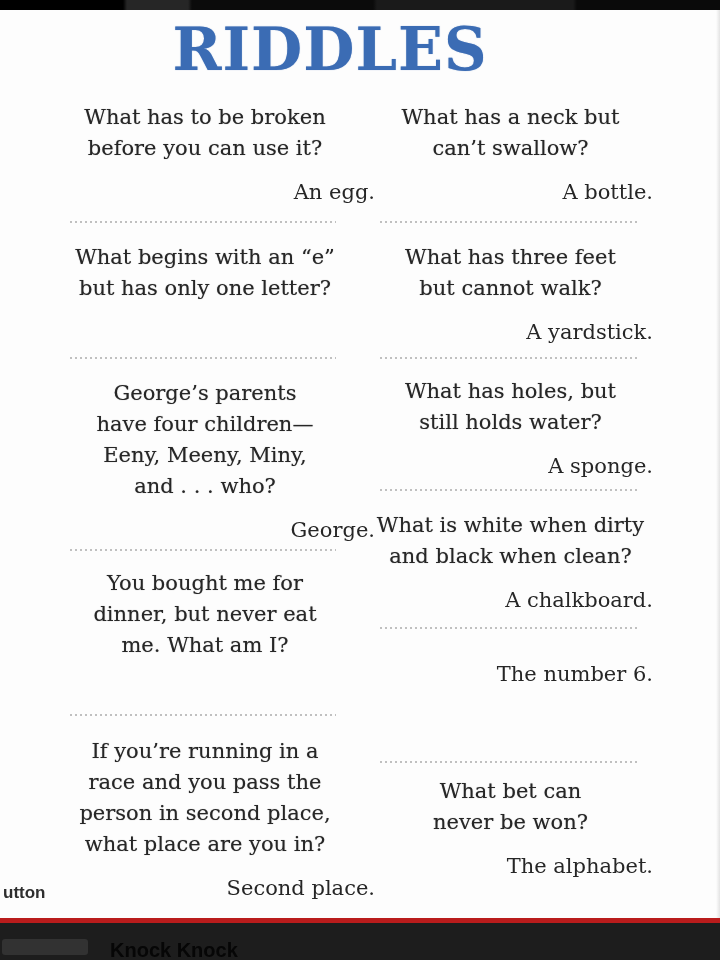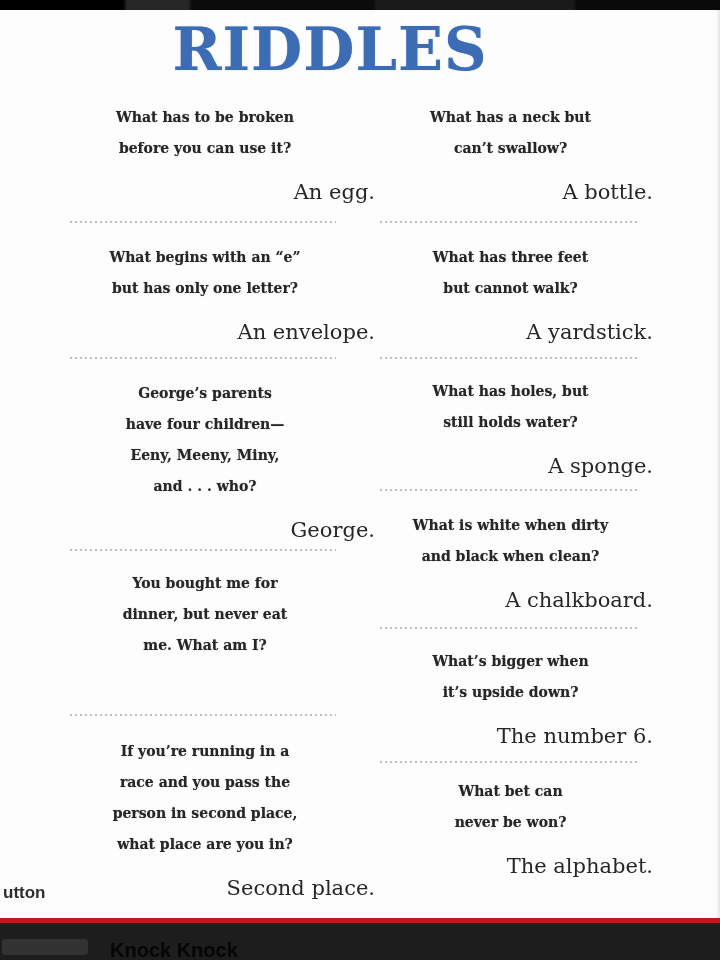--- a/index.html
+++ b/index.html
@@ -46,22 +46,22 @@
   
   .riddle {
     position: absolute;
     text-align: center;
     color: #262626;
   }
   .riddle.left  { left: 35px;  width: 340px; }
   .riddle.right { left: 368px; width: 285px; }
   .riddle .q {
     margin: 0;
-    font-weight: bold;
-    font-size: 14px;
+    font-weight: normal;
+    font-size: 21px;
     line-height: 31px;
     white-space: pre-line;
     text-shadow: 0 0 1px rgba(0,0,0,.4);
   }
   .riddle .a {
     margin: 13px 0 0 0;
     font-size: 21px;
     line-height: 31px;
     text-align: right;
   }
@@ -130,21 +130,20 @@
 <div class="riddle left" style="top:102px">
   <p class="q">What has to be broken
 before you can use it?</p>
   <p class="a">An egg.</p>
 </div>
 <div class="sep left" style="top:221px"></div>
 
 <div class="riddle left" style="top:242px">
   <p class="q">What begins with an “e”
 but has only one letter?</p>
-  <p class="a">An envelope.</p>
 </div>
 <div class="sep left" style="top:357px"></div>
 
 <div class="riddle left" style="top:378px">
   <p class="q">George’s parents
 have four children—
 Eeny, Meeny, Miny,
 and . . . who?</p>
   <p class="a">George.</p>
 </div>
@@ -187,22 +186,20 @@
 <div class="sep right" style="top:489px"></div>
 
 <div class="riddle right" style="top:510px">
   <p class="q">What is white when dirty
 and black when clean?</p>
   <p class="a">A chalkboard.</p>
 </div>
 <div class="sep right" style="top:627px"></div>
 
 <div class="riddle right" style="top:646px">
-  <p class="q">What’s bigger when
-it’s upside down?</p>
   <p class="a">The number 6.</p>
 </div>
 <div class="sep right" style="top:761px"></div>
 
 <div class="riddle right" style="top:776px">
   <p class="q">What bet can
 never be won?</p>
   <p class="a">The alphabet.</p>
 </div>
 

